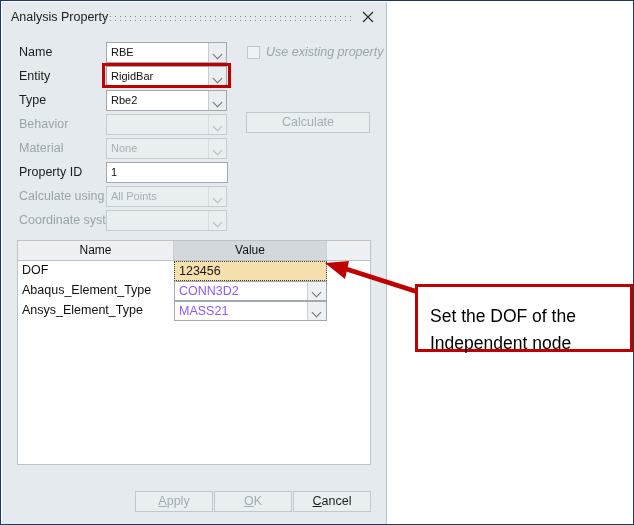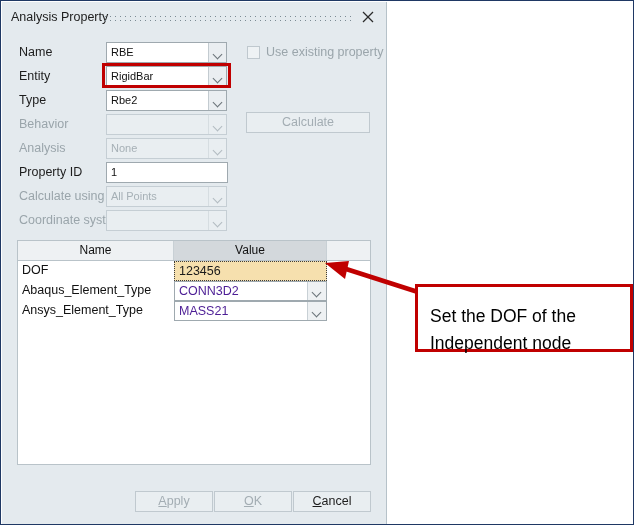--- a/index.html
+++ b/index.html
@@ -168,20 +168,21 @@
     height: 13px;
     box-sizing: border-box;
     background: #eef2f4;
     border: 1px solid #bfc8ce;
     margin-right: 6px;
   }
   #use-existing .lbl {
     font-size: 12.5px;
     color: #9aa5ab;
     white-space: nowrap;
+    font-style: italic;
   }
 
   #calculate-btn {
     position: absolute;
     left: 244px;
     top: 110px;
     width: 124px;
     height: 21px;
     box-sizing: border-box;
     background: #e9eef1;
@@ -254,21 +255,21 @@
     border: 1px solid #9fa9af;
     display: flex;
   }
   .cell-value .editor .v {
     flex: 1 1 auto;
     padding-left: 4px;
     font-size: 12.5px;
     line-height: 18px;
     white-space: nowrap;
     overflow: hidden;
-    color: #4c1d95;
+    color: #8b5cf6;
   }
   .cell-value .editor .arrow {
     flex: 0 0 18px;
     border-left: 1px solid #c8d0d5;
     background: #eef1f3;
     position: relative;
   }
   .cell-value .editor .arrow::after {
     content: "";
     position: absolute;
@@ -376,21 +377,21 @@
 
     <div class="field-row" style="top:112px;width:385px;">
       <div class="f-label dim">Behavior</div>
       <div class="combo disabled">
         <div class="val"></div>
         <div class="arrow"></div>
       </div>
     </div>
 
     <div class="field-row" style="top:136px;width:385px;">
-      <div class="f-label dim">Analysis</div>
+      <div class="f-label dim">Material</div>
       <div class="combo disabled">
         <div class="val">None</div>
         <div class="arrow"></div>
       </div>
     </div>
 
     <div class="field-row" style="top:160px;width:385px;">
       <div class="f-label">Property ID</div>
       <div class="combo noarrow" style="width:122px;">
         <div class="val">1</div>

